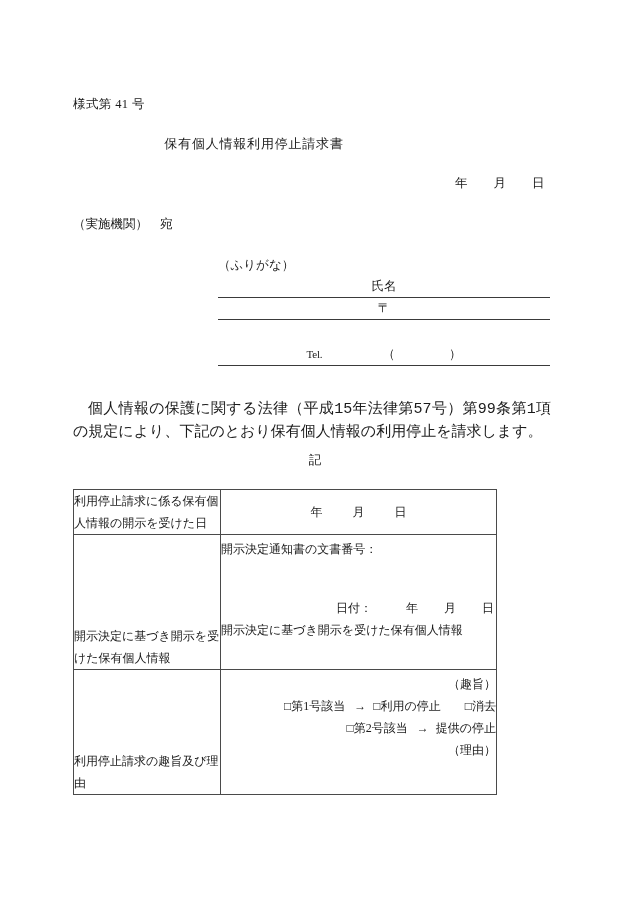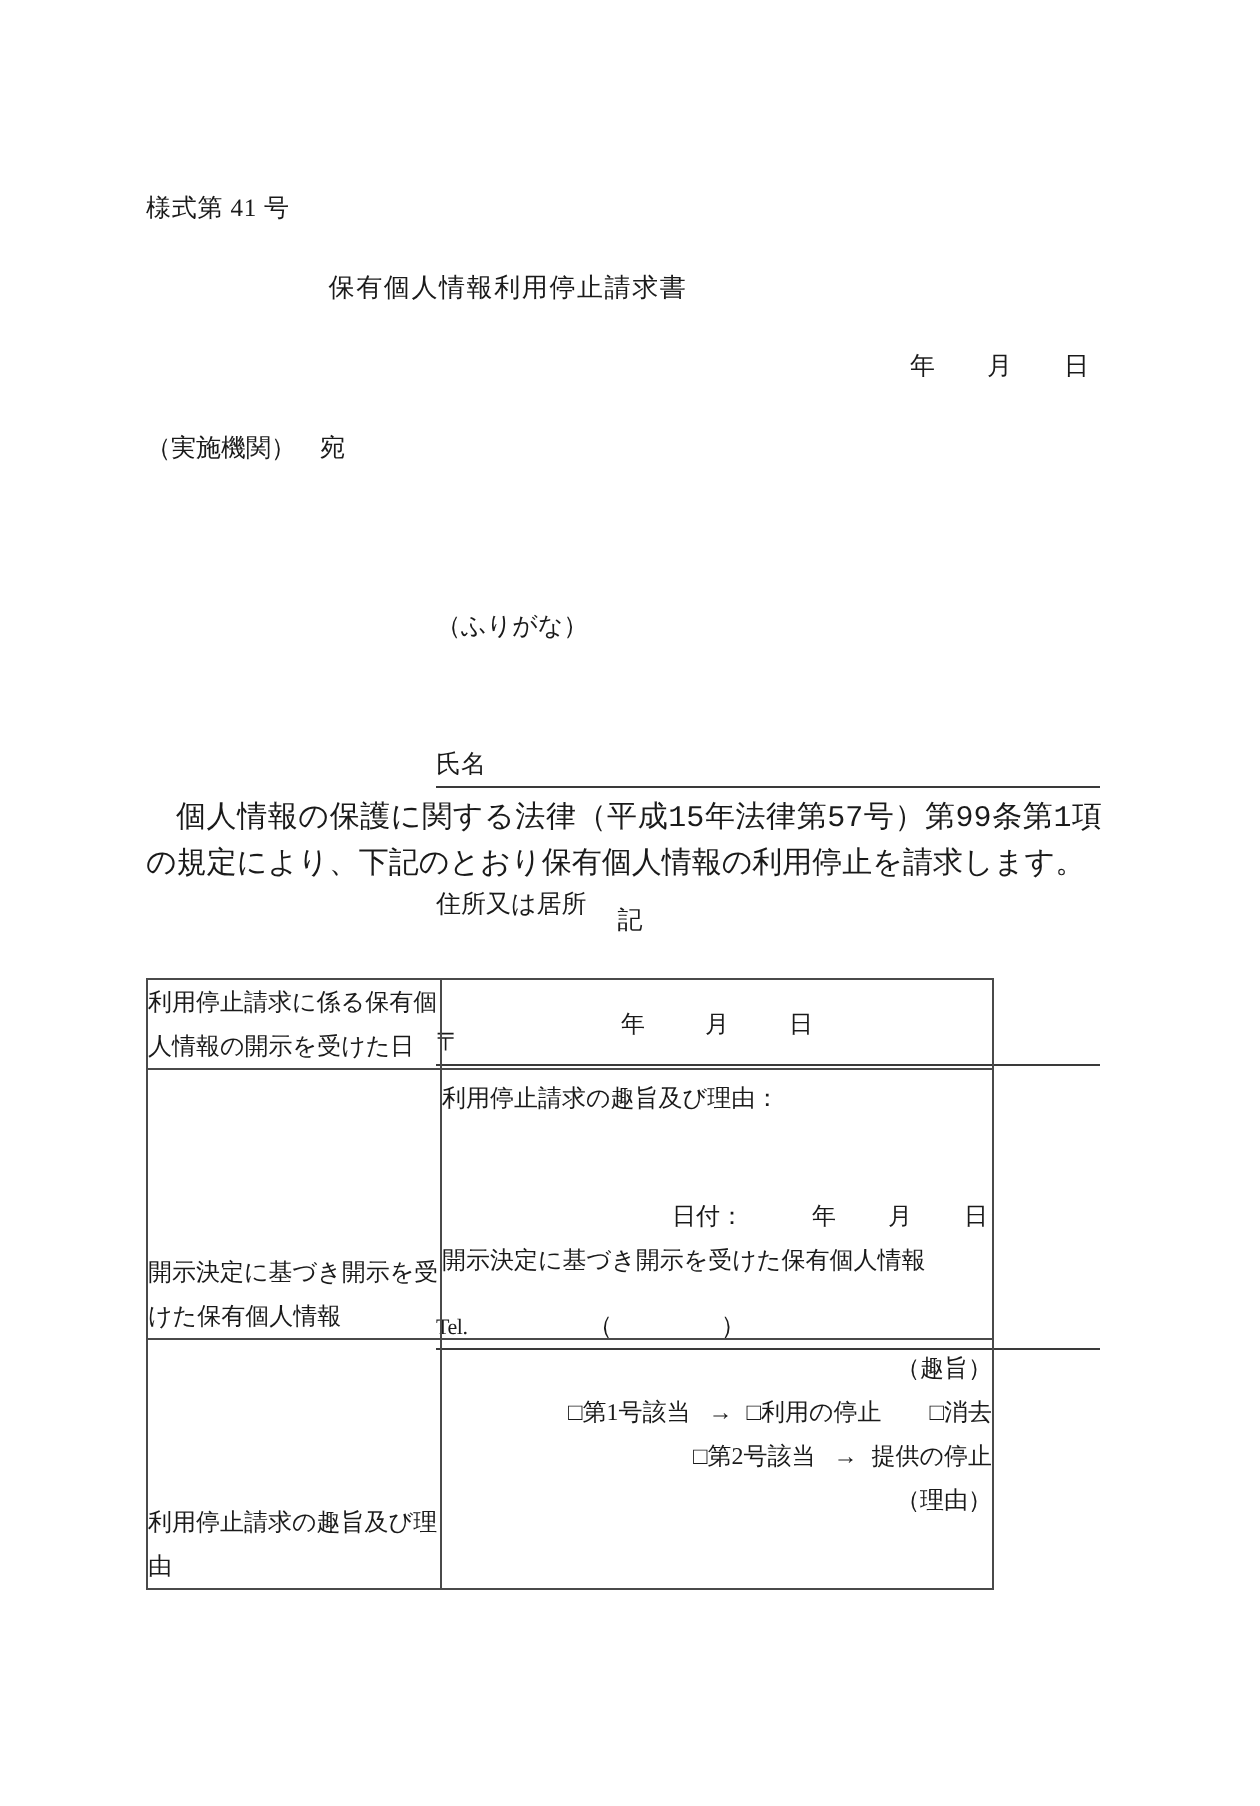--- a/index.html
+++ b/index.html
@@ -70,24 +70,24 @@
     left: 218px;
     top: 255px;
     width: 332px;
   }
   .ap-row {
     position: relative;
     font-size: 12.5px;
     height: 21px;
     line-height: 21px;
     white-space: nowrap;
-    margin-top: 48px;
   }
   .ap-row.ruled {
     border-bottom: 1.1px solid #3a3a3a;
+    text-align: center;
   }
   .ap-row.tall {
     height: 24px;
     line-height: 22px;
   }
   .ap-row .lbl {
     display: inline-block;
   }
   .tel-lbl {
     display: inline-block;
@@ -194,23 +194,20 @@
   <div class="addressee">
     <span>（実施機関）</span><span class="gap"></span><span>宛</span>
   </div>
 
   <div class="applicant">
     <div class="ap-row">
       <span class="lbl">（ふりがな）</span>
     </div>
     <div class="ap-row ruled">
       <span class="lbl">氏名</span>
-    </div>
-    <div class="ap-row">
-      <span class="lbl">住所又は居所</span>
     </div>
     <div class="ap-row ruled">
       <span class="lbl">〒</span>
     </div>
     <div class="ap-row tall"></div>
     <div class="ap-row ruled">
       <span class="tel-lbl">Tel.</span><span class="tel-paren"><span>（</span><span class="inner"></span><span>）</span></span>
     </div>
   </div>
 
@@ -222,21 +219,21 @@
     <tbody>
       <tr class="row1">
         <td class="cell-label">利用停止請求に係る保有個人情報の開示を受けた日</td>
         <td class="cell-value center">
           <span class="ymd"><span>年</span><span class="sp"></span><span>月</span><span class="sp"></span><span>日</span></span>
         </td>
       </tr>
       <tr class="row2">
         <td class="cell-label">開示決定に基づき開示を受けた保有個人情報</td>
         <td class="cell-value top">
-          <div class="doc-no-line">利用停止請求の趣旨及び理由：</div>
+          <div class="doc-no-line">開示決定通知書の文書番号：</div>
           <div class="date-sub ymd2">
             <span>日付：</span><span class="gap"></span><span>年</span><span class="sp"></span><span>月</span><span class="sp"></span><span>日</span>
           </div>
           <div class="doc-no-line">開示決定に基づき開示を受けた保有個人情報</div>
         </td>
       </tr>
       <tr class="row3">
         <td class="cell-label">利用停止請求の趣旨及び理由</td>
         <td class="cell-value top">
           <div class="shushi-line">（趣旨）</div>

